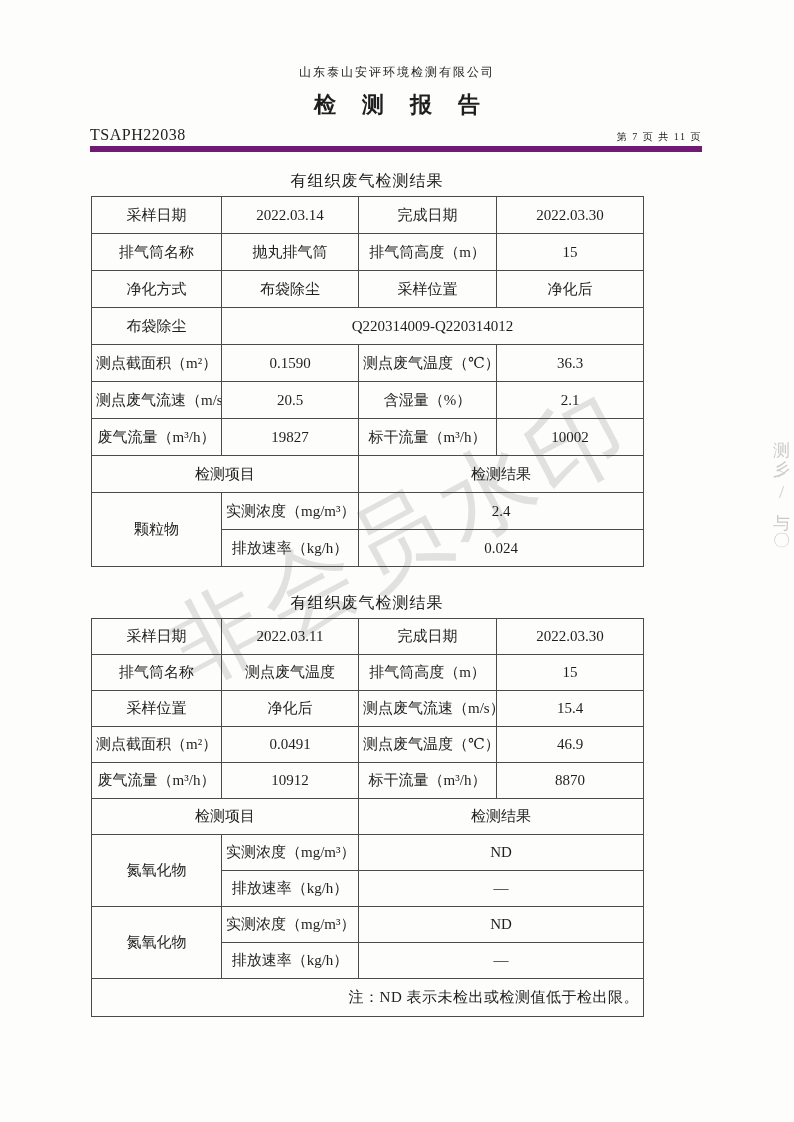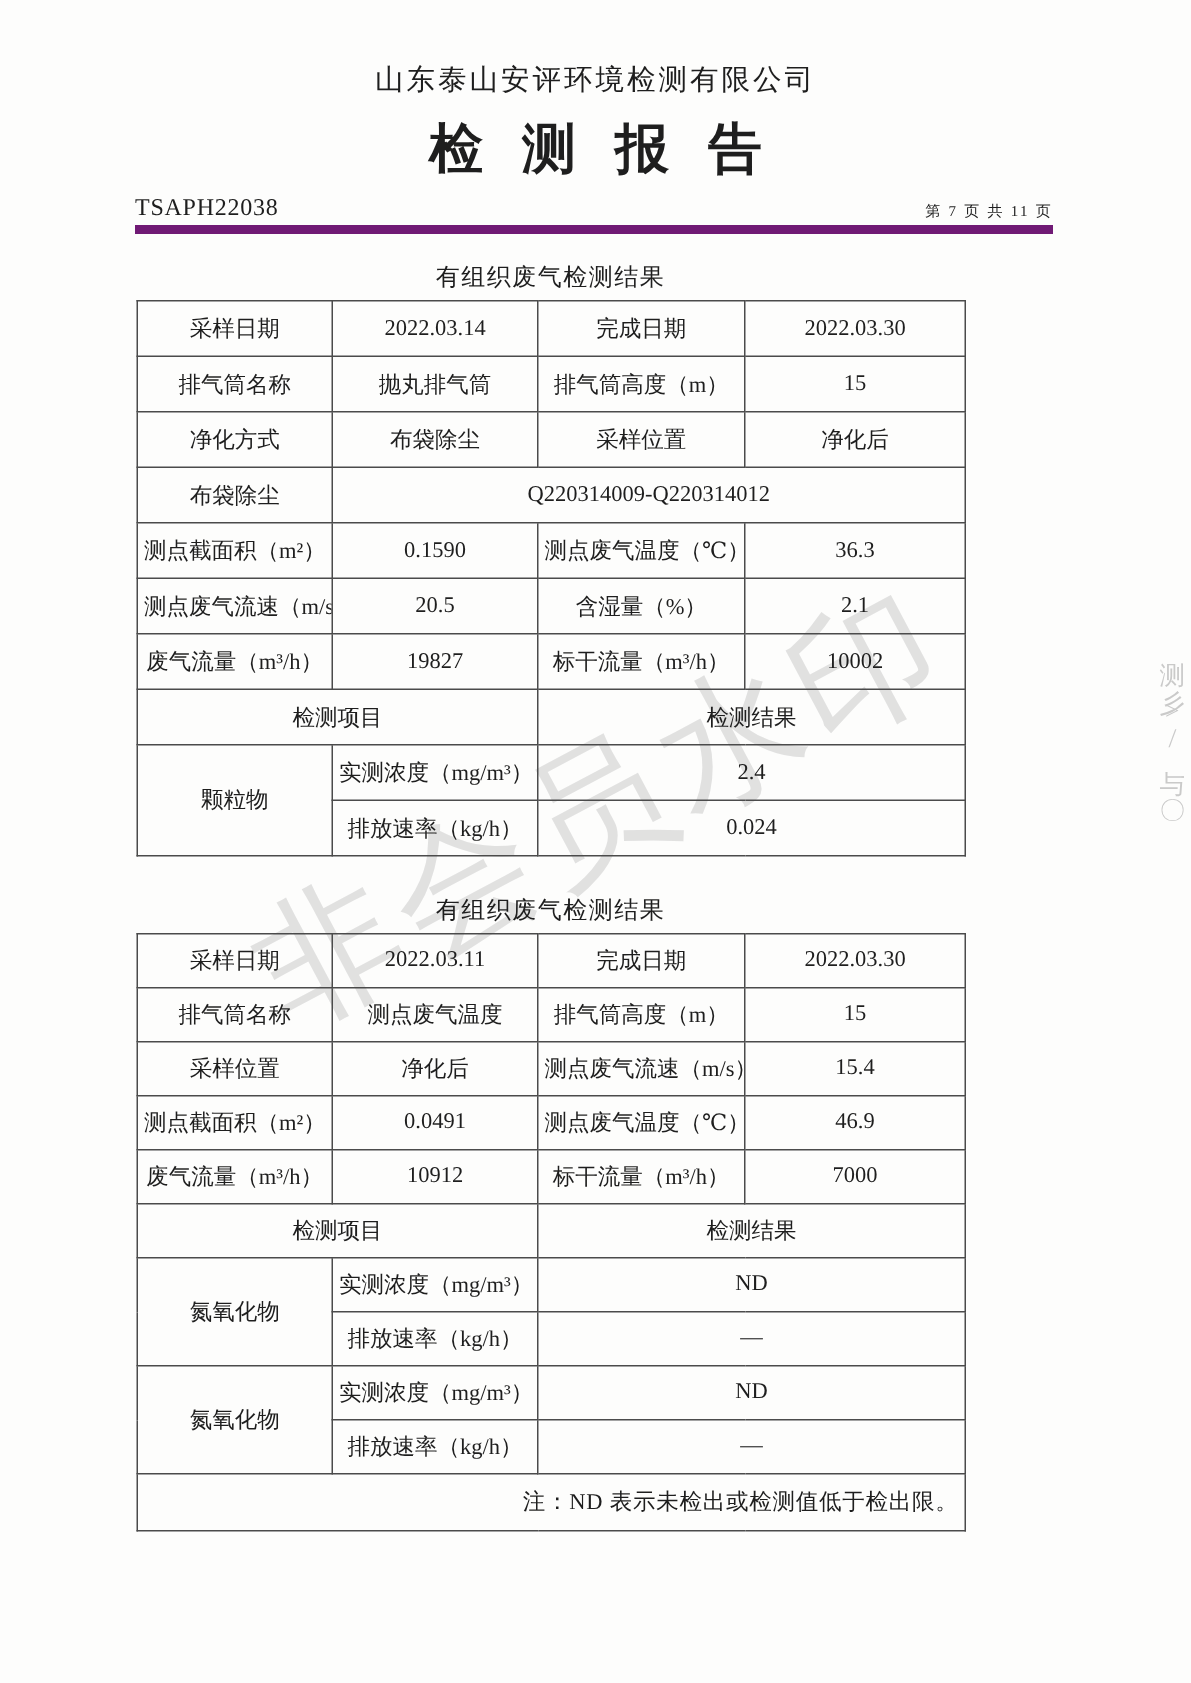--- a/index.html
+++ b/index.html
@@ -25,26 +25,26 @@
     position:absolute; right:1px; top:428px;
     writing-mode:vertical-rl; text-orientation:upright;
     font-size:17px; letter-spacing:18px;
     color:#b9b9b9; opacity:.75; z-index:1; pointer-events:none;
   }
 
   .content { position:relative; z-index:2; }
 
   
   .company {
-    padding-top:40px; text-align:center;
-    font-size:19px; letter-spacing:2px; font-weight:500;
+    padding-top:64px; text-align:center;
+    font-size:12px; letter-spacing:2px; font-weight:500;
   }
   .report-title {
     margin-top:9px; text-align:center;
-    font-size:36px; font-weight:700;
+    font-size:22px; font-weight:700;
     letter-spacing:26px; text-indent:26px; white-space:nowrap;
   }
   .meta {
     width:612px; margin:6px 0 0 90px;
     display:flex; justify-content:space-between; align-items:flex-end;
     border-bottom:6px solid #701a75; padding-bottom:2px;
   }
   .report-no { font-size:16px; letter-spacing:.5px; }
   .page-info { font-size:10px; letter-spacing:1.5px; }
 
@@ -182,21 +182,21 @@
           <tr>
             <td>测点截面积（m²）</td>
             <td>0.0491</td>
             <td>测点废气温度（℃）</td>
             <td>46.9</td>
           </tr>
           <tr>
             <td>废气流量（m³/h）</td>
             <td>10912</td>
             <td>标干流量（m³/h）</td>
-            <td>7000</td>
+            <td>8870</td>
           </tr>
           <tr>
             <td colspan="2">检测项目</td>
             <td colspan="2">检测结果</td>
           </tr>
           <tr>
             <td rowspan="2">氮氧化物</td>
             <td>实测浓度（mg/m³）</td>
             <td colspan="2">ND</td>
           </tr>

